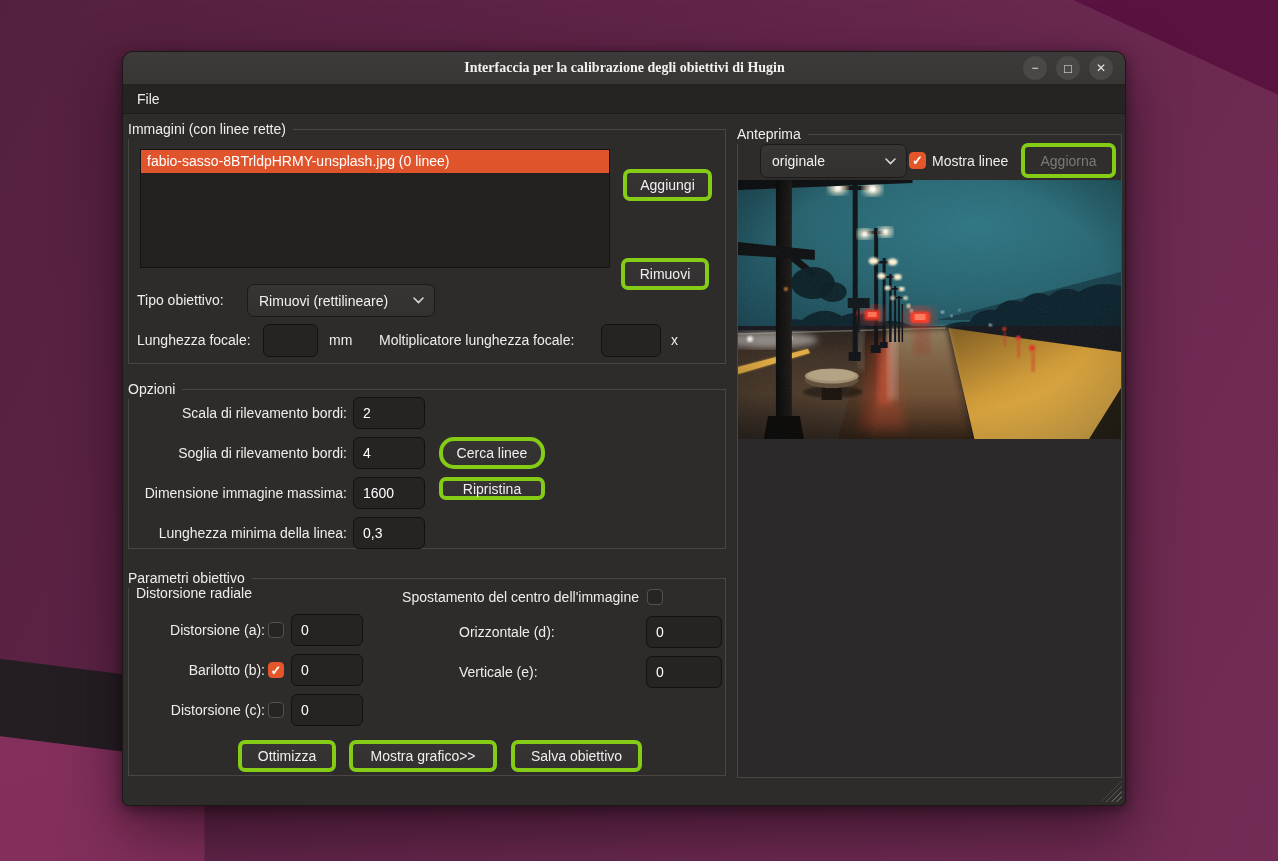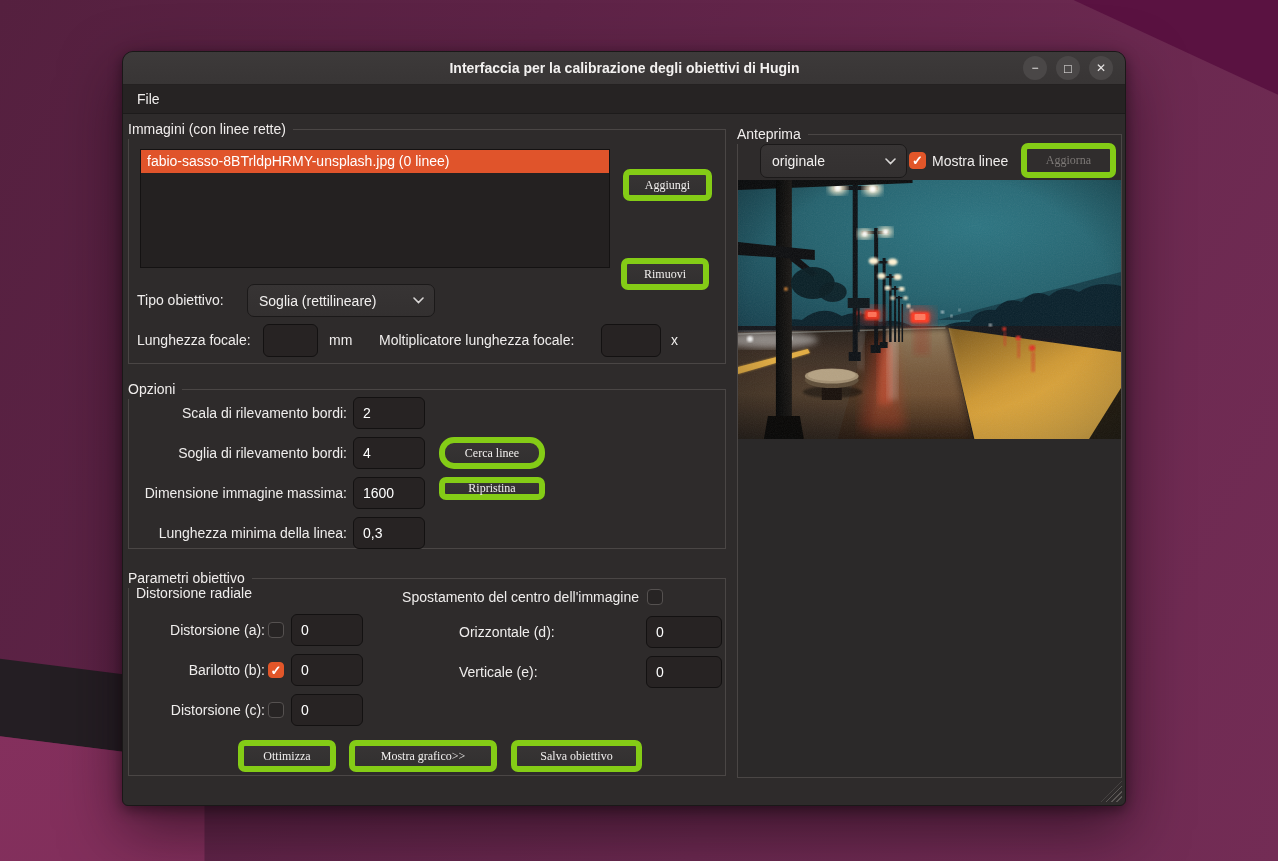--- a/index.html
+++ b/index.html
@@ -21,21 +21,21 @@
   
   .window { position:absolute; left:122px; top:51px; width:1004px; height:755px;
     background:#2e2b2b; border:1px solid #1a1818;
     border-radius:11px 11px 6px 6px;
     box-shadow:0 24px 60px rgba(20,5,15,.55), 0 4px 14px rgba(0,0,0,.45); }
 
   .titlebar { position:absolute; left:0; top:0; width:100%; height:33px;
     background:linear-gradient(#3d3a3a,#383535); border-radius:10px 10px 0 0;
     display:flex; align-items:center; border-bottom:1px solid #242121; }
   .title { flex:1; text-align:center; color:#f3f1f0; font-size:14px; font-weight:bold;
-    padding-left:112px; }
+    padding-left:112px;font-family:Liberation Serif, serif; }
   .winbtns { display:flex; align-items:center; padding-right:12px; }
   .wbtn { width:24px; height:24px; border-radius:50%; background:#4a4747; color:#e9e7e6;
     display:flex; align-items:center; justify-content:center; font-size:12px;
     margin-left:9px; line-height:1; }
   .wbtn.max { font-size:13px; }
 
   .menubar { position:absolute; left:0; top:33px; width:100%; height:29px;
     background:#262323; border-bottom:1px solid #1d1b1b; display:flex; align-items:center; }
   .menuitem { color:#f0eeed; font-size:14px; padding:0 14px; height:29px; line-height:29px; }
 
@@ -51,22 +51,22 @@
 
   .lbl { position:absolute; color:#efedec; font-size:14px; white-space:nowrap; }
   .v33 { height:33px; line-height:33px; }
   .v32 { height:32px; line-height:32px; }
   .v24 { height:24px; line-height:24px; }
 
   .inp { position:absolute; background:#272323; border:1px solid #131111;
     border-radius:6px; color:#fff; font-size:14px; font-family:"Liberation Sans",sans-serif;
     padding:0 9px; outline:none; }
   .btn { position:absolute; background:linear-gradient(#373434,#323030);
-    border:6px solid #84cc16; border-radius:7px; color:#f1efee; font-size:12px;
-    font-family:Liberation Serif, serif; display:flex; align-items:center;
+    border:4px solid #84cc16; border-radius:7px; color:#f1efee; font-size:14px;
+    font-family:Liberation Sans, sans-serif; display:flex; align-items:center;
     justify-content:center; }
   .btn.disabled { color:#7d7977; background:#302d2d; }
 
   .dropdown { position:absolute; background:linear-gradient(#373434,#333030);
     border:1px solid #1b1919; border-radius:7px; color:#f2f0ef; font-size:14px;
     display:flex; align-items:center; }
   .dropdown .ddtext { flex:1; padding-left:11px; }
   .dropdown .chev { padding-right:10px; display:flex; align-items:center; }
 
   .checkbox { position:absolute; width:17px; height:17px; border-radius:4px;
@@ -125,21 +125,21 @@
 
     <div class="img-list">
       <div class="list-row selected">fabio-sasso-8BTrldpHRMY-unsplash.jpg (0 linee)</div>
     </div>
 
     <div class="btn" style="left:494px;top:39px;width:89px;height:32px;">Aggiungi</div>
     <div class="btn" style="left:492px;top:85px;width:88px;height:32px;margin-top:43px;">Rimuovi</div>
 
     <span class="lbl v33" style="left:8px;top:154px;">Tipo obiettivo:</span>
     <div class="dropdown" style="left:118px;top:154px;width:188px;height:33px;">
-      <span class="ddtext">Soglia (rettilineare)</span>
+      <span class="ddtext">Rimuovi (rettilineare)</span>
       <span class="chev">
         <svg width="11" height="7" viewBox="0 0 11 7">
             <path d="M1 1 L5.5 5.5 L10 1" stroke="#d8d6d5" stroke-width="1.6" fill="none" stroke-linecap="round"></path>
           </svg>
       </span>
     </div>
 
     <span class="lbl v33" style="left:8px;top:194px;">Lunghezza focale:</span>
     <input class="inp" style="left: 134px; top: 194px; width: 55px; height: 33px;" value="">
     <span class="lbl v33" style="left:200px;top:194px;">mm</span>

